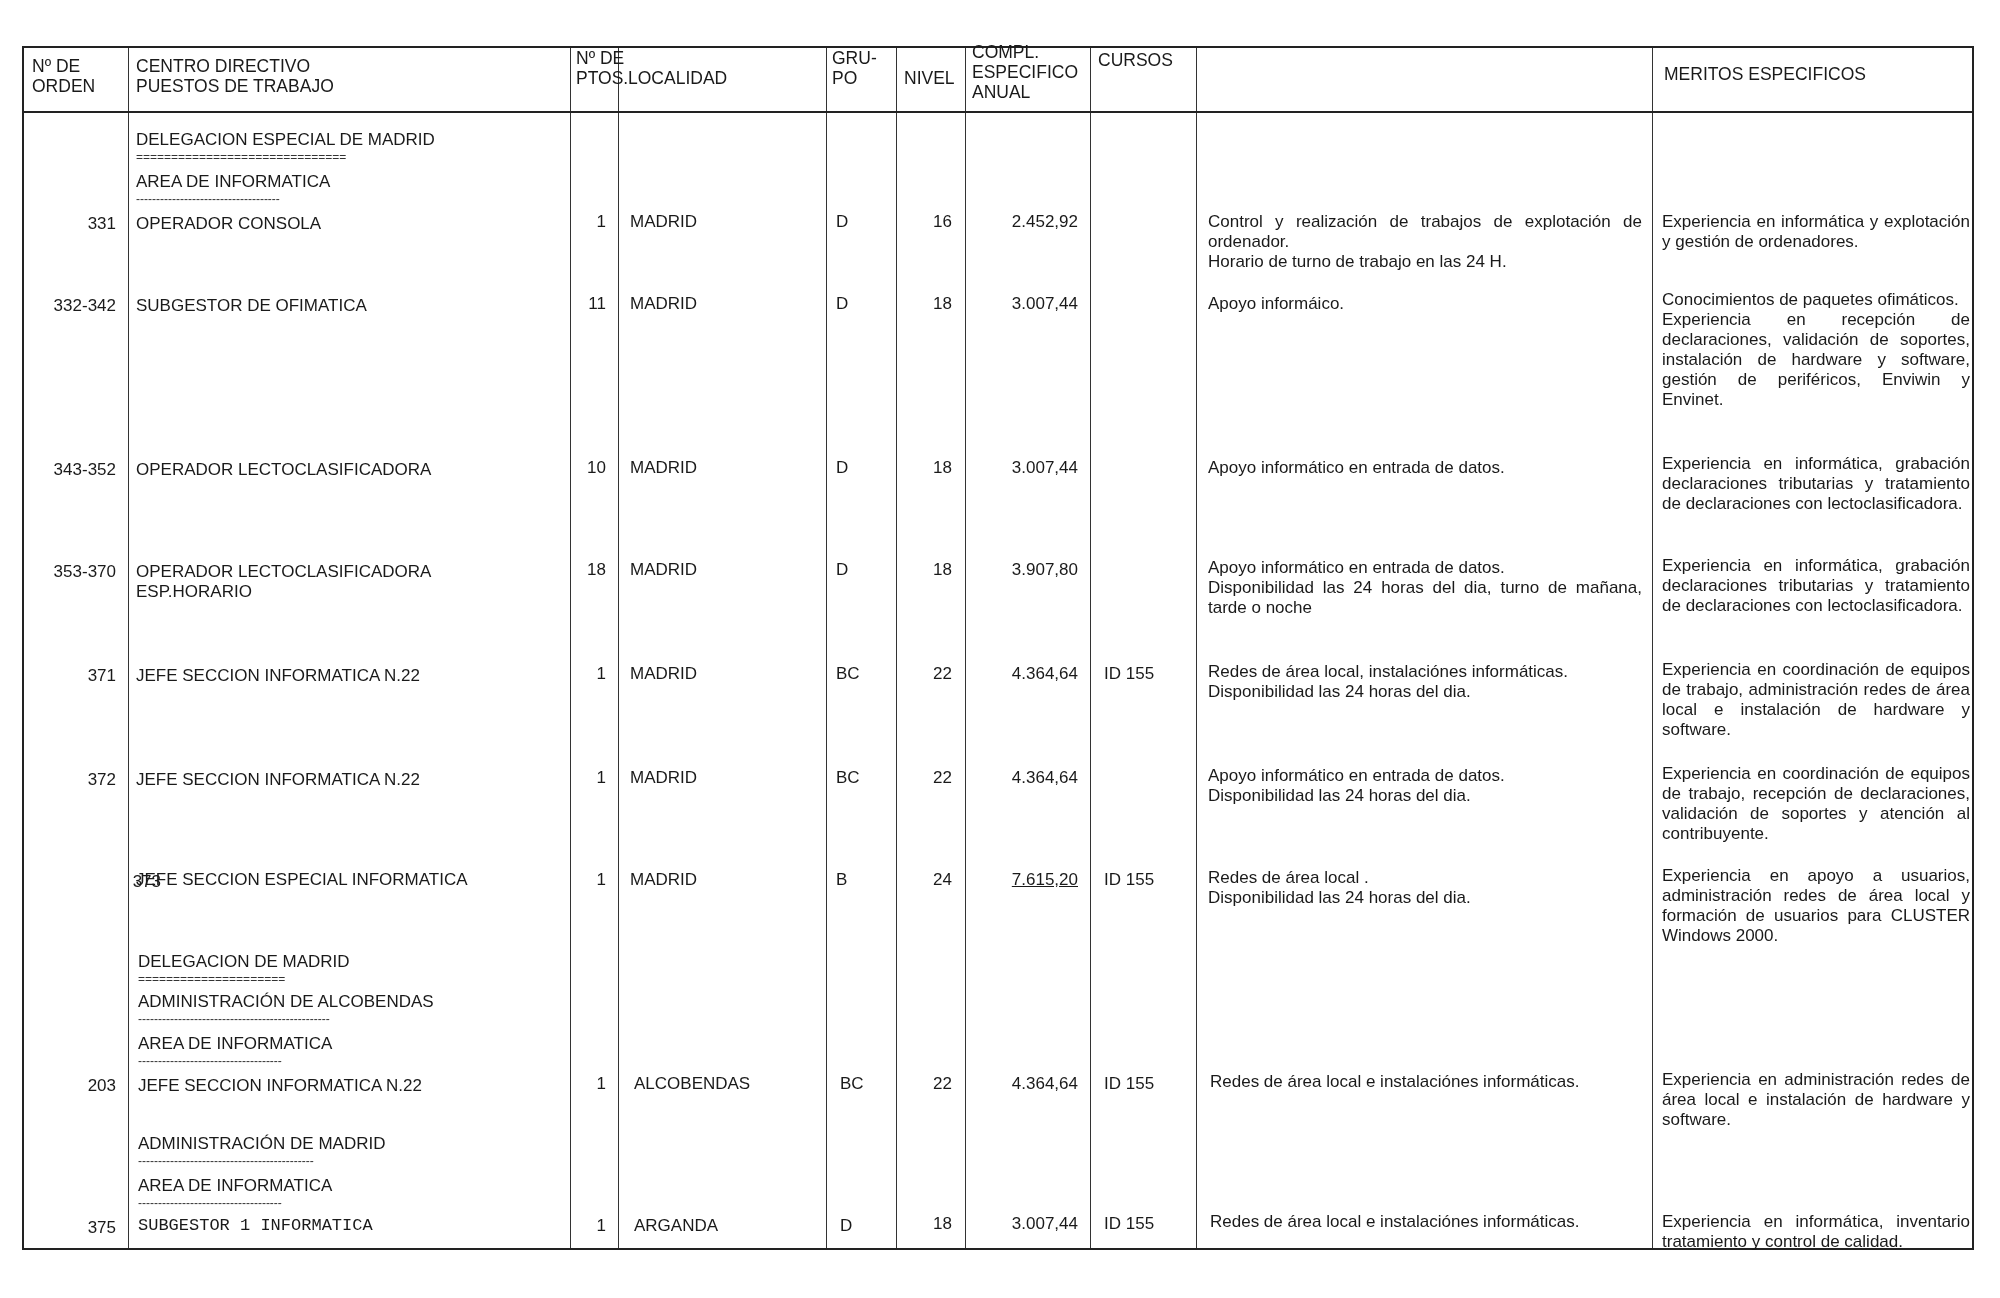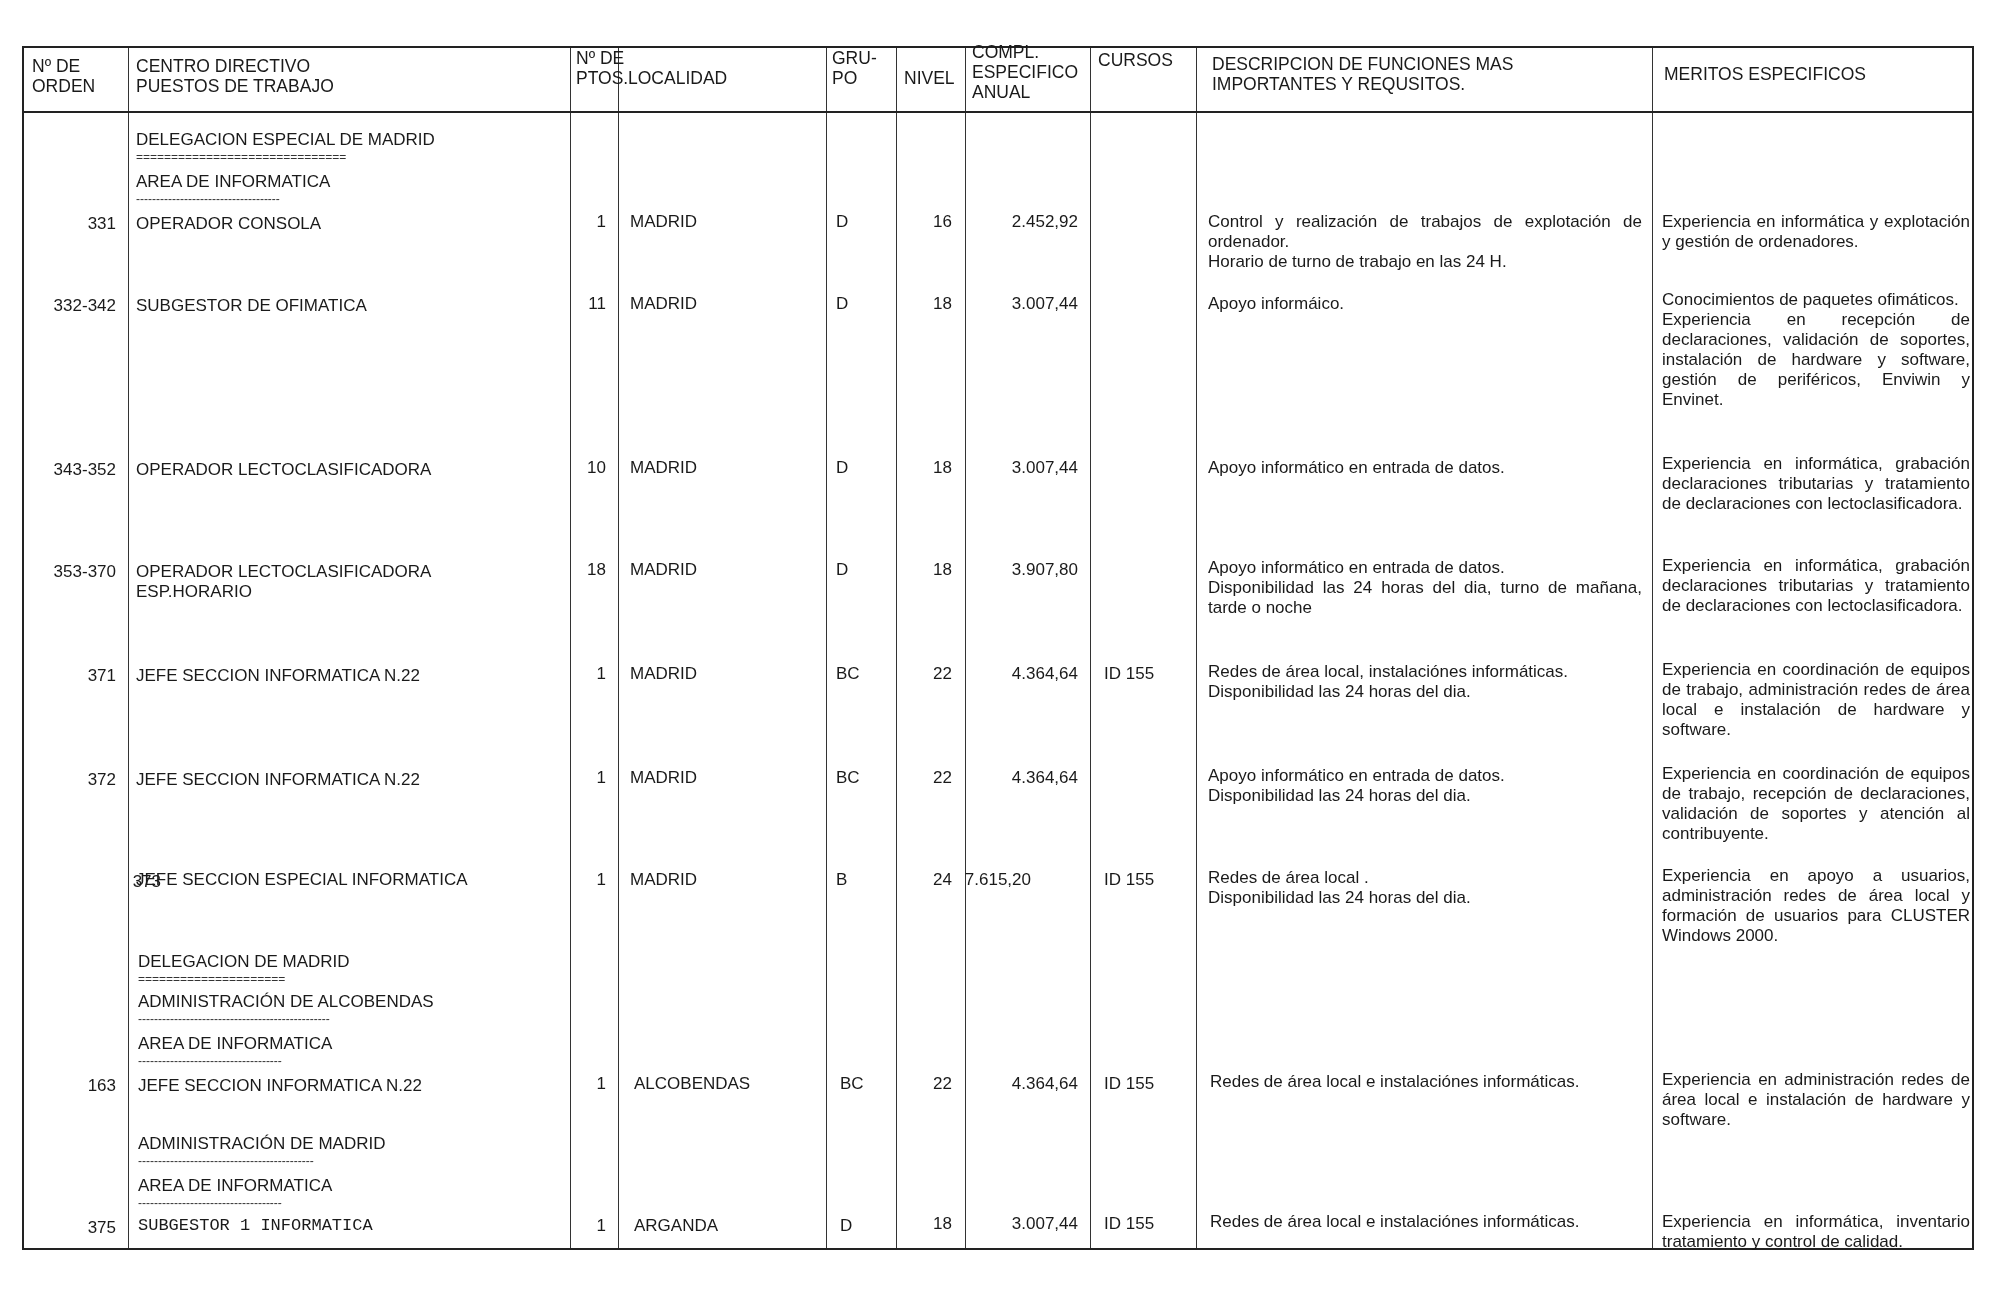--- a/index.html
+++ b/index.html
@@ -38,22 +38,20 @@
   <div class="cell hd" style="left:552px;top:0px;">Nº DE
 PTOS.</div>
   <div class="cell hd" style="left:604px;top:20px;">LOCALIDAD</div>
   <div class="cell hd" style="left:808px;top:0px;">GRU-
  PO</div>
   <div class="cell hd" style="left:880px;top:20px;">NIVEL</div>
   <div class="cell hd" style="left:948px;top:-6px;">COMPL.
 ESPECIFICO
 ANUAL</div>
   <div class="cell hd" style="left:1074px;top:2px;">CURSOS</div>
-  <div class="cell hd" style="left:1188px;top:6px;">DESCRIPCION DE FUNCIONES MAS
- IMPORTANTES Y REQUSITOS.</div>
   <div class="cell hd" style="left:1640px;top:16px;">MERITOS ESPECIFICOS</div>
 
   <div class="cell" style="left:112px;top:82px;">DELEGACION ESPECIAL DE MADRID</div>
   <div class="sep" style="left:112px;top:102px;width:312px;">==============================</div>
   <div class="cell" style="left:112px;top:124px;">AREA DE INFORMATICA</div>
   <div class="sep" style="left:112px;top:144px;width:208px;">------------------------------------</div>
 
   <div class="cell r" style="left:0;width:92px;top:166px;">331</div>
   <div class="cell" style="left:112px;top:166px;">OPERADOR CONSOLA</div>
   <div class="cell r" style="left:546px;width:36px;top:164px;">1</div>
@@ -125,34 +123,34 @@
   <div class="cell j" style="left:1184px;width:434px;top:718px;">Apoyo informático en entrada de datos.
 Disponibilidad las  24 horas del dia.</div>
   <div class="cell j" style="left:1638px;width:308px;top:716px;">Experiencia en coordinación de equipos de trabajo, recepción de declaraciones, validación de soportes y atención al contribuyente.</div>
 
   <div class="cell r" style="left:0;width:92px;top:824px;padding-left:45px;">373</div>
   <div class="cell" style="left:112px;top:822px;">JEFE SECCION ESPECIAL INFORMATICA</div>
   <div class="cell r" style="left:546px;width:36px;top:822px;">1</div>
   <div class="cell" style="left:606px;top:822px;">MADRID</div>
   <div class="cell" style="left:812px;top:822px;">B</div>
   <div class="cell r" style="left:872px;width:56px;top:822px;">24</div>
-  <div class="cell r" style="left:894px;width:113px;top:822px;">7.615,20</div>
+  <div class="cell r" style="left:941px;width:113px;top:822px;text-decoration:underline;">7.615,20</div>
   <div class="cell" style="left:1080px;top:822px;">ID  155</div>
   <div class="cell j" style="left:1184px;width:434px;top:820px;">Redes de área local .
 Disponibilidad las 24 horas del dia.</div>
   <div class="cell j" style="left:1638px;width:308px;top:818px;">Experiencia en apoyo a usuarios, administración redes de área local y formación de usuarios para CLUSTER Windows 2000.</div>
 
   <div class="cell" style="left:114px;top:904px;">DELEGACION DE MADRID</div>
   <div class="sep" style="left:114px;top:924px;width:226px;">=====================</div>
   <div class="cell" style="left:114px;top:944px;">ADMINISTRACIÓN DE ALCOBENDAS</div>
   <div class="sep" style="left:114px;top:964px;width:312px;">------------------------------------------------</div>
   <div class="cell" style="left:114px;top:986px;">AREA DE INFORMATICA</div>
   <div class="sep" style="left:114px;top:1006px;width:206px;">------------------------------------</div>
 
-  <div class="cell r" style="left:0;width:92px;top:1028px;">163</div>
+  <div class="cell r" style="left:0;width:92px;top:1028px;">203</div>
   <div class="cell" style="left:114px;top:1028px;">JEFE SECCION INFORMATICA N.22</div>
   <div class="cell r" style="left:546px;width:36px;top:1026px;">1</div>
   <div class="cell" style="left:610px;top:1026px;">ALCOBENDAS</div>
   <div class="cell" style="left:816px;top:1026px;">BC</div>
   <div class="cell r" style="left:872px;width:56px;top:1026px;">22</div>
   <div class="cell r" style="left:941px;width:113px;top:1026px;">4.364,64</div>
   <div class="cell" style="left:1080px;top:1026px;">ID  155</div>
   <div class="cell j" style="left:1186px;width:434px;top:1024px;">Redes de área local e instalaciónes informáticas.</div>
   <div class="cell j" style="left:1638px;width:308px;top:1022px;">Experiencia en administración redes de área local e instalación de hardware y software.</div>
 

